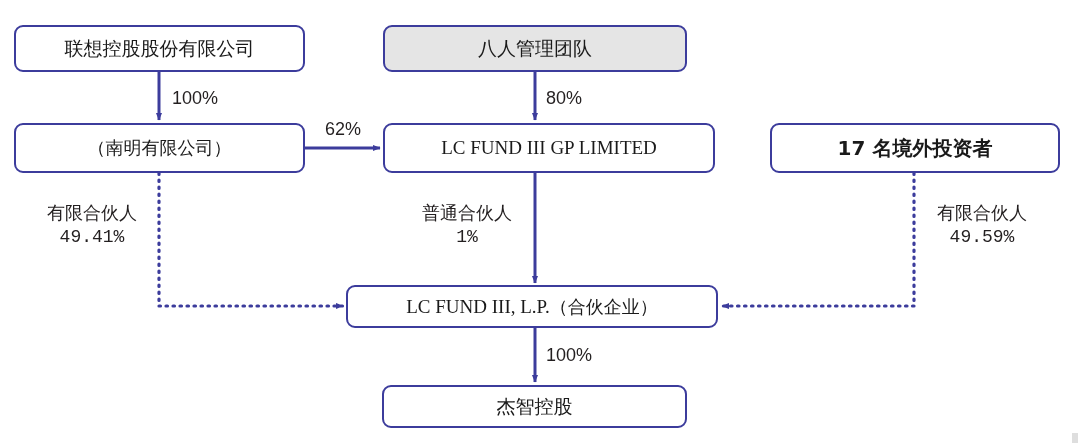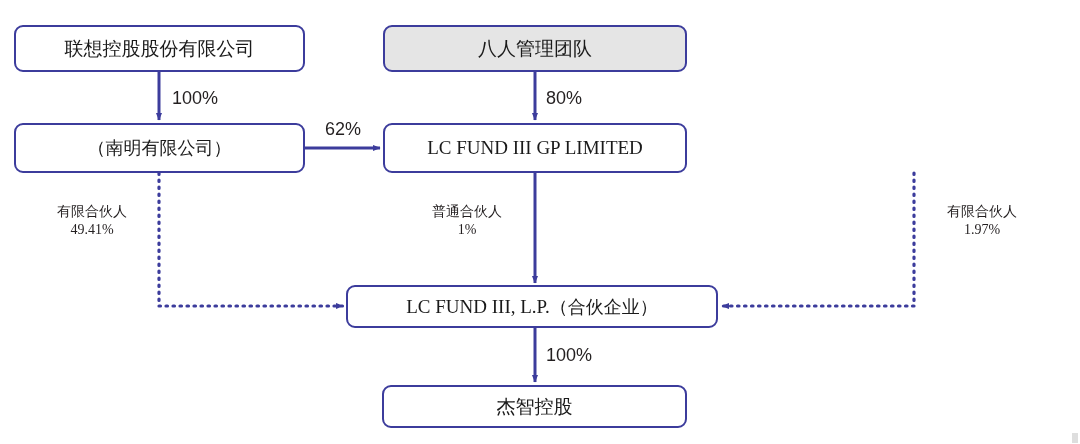--- a/index.html
+++ b/index.html
@@ -73,22 +73,22 @@
   }
   .two-line .l2 {
     font-family: "DejaVu Sans", "Liberation Sans", sans-serif;
     font-size: 18px;
     display: block;
     margin-top: 1px;
   }
   .edge-label {
     position: absolute;
     color: #231f20;
-    font-family: Liberation Serif, serif;
-    font-size: 14px;
+    font-family: Liberation Mono, monospace;
+    font-size: 18px;
     white-space: nowrap;
     line-height: 1.25;
     text-align: center;
   }
   .edge-label.pct {
     font-family: "Liberation Sans", sans-serif;
     font-size: 18px;
     text-align: center;
   }
   .corner-mark {
@@ -152,24 +152,27 @@
   <div class="node filled" style="left:383px; top:25px; width:304px; height:47px;">
     <span class="label cn">八人管理团队</span>
   </div>
 
   <div class="node two-line" style="left:14px; top:123px; width:291px; height:50px; flex-direction:column;">
     <span class="label" style="display:block;">
       <span class="l2">（南明有限公司）</span>
     </span>
   </div>
 
-  <div class="node" style="left:383px; top:123px; width:304px; height:50px;">
+  <div class="node" style="left:383px; top:123px; width:332px; height:50px;">
     <span class="label serif-lg">LC FUND III GP LIMITED</span>
   </div>
 
+  <div class="node" style="left:770px; top:123px; width:290px; height:50px;">
+    <span class="label cn-bold">17 名境外投资者</span>
+  </div>
 
   <div class="node" style="left:346px; top:285px; width:372px; height:43px;">
     <span class="label mixed">
       <span>LC FUND III, L.P.</span><span class="zh">（合伙企业）</span>
     </span>
   </div>
 
   <div class="node" style="left:382px; top:385px; width:305px; height:43px;">
     <span class="label cn">杰智控股</span>
   </div>
@@ -185,20 +188,20 @@
     <span>49.41%</span>
   </div>
 
   <div class="edge-label" style="left:409px; top:203px; width:116px; text-align:center;">
     <span>普通合伙人</span><br>
     <span>1%</span>
   </div>
 
   <div class="edge-label" style="left:924px; top:203px; width:116px; text-align:center;">
     <span>有限合伙人</span><br>
-    <span>1.97%</span>
+    <span>49.59%</span>
   </div>
 
   <div class="edge-label pct" style="left:546px; top:344px;">100%</div>
 
   <div class="corner-mark"></div>
 
 </div>
 
 </body></html>

